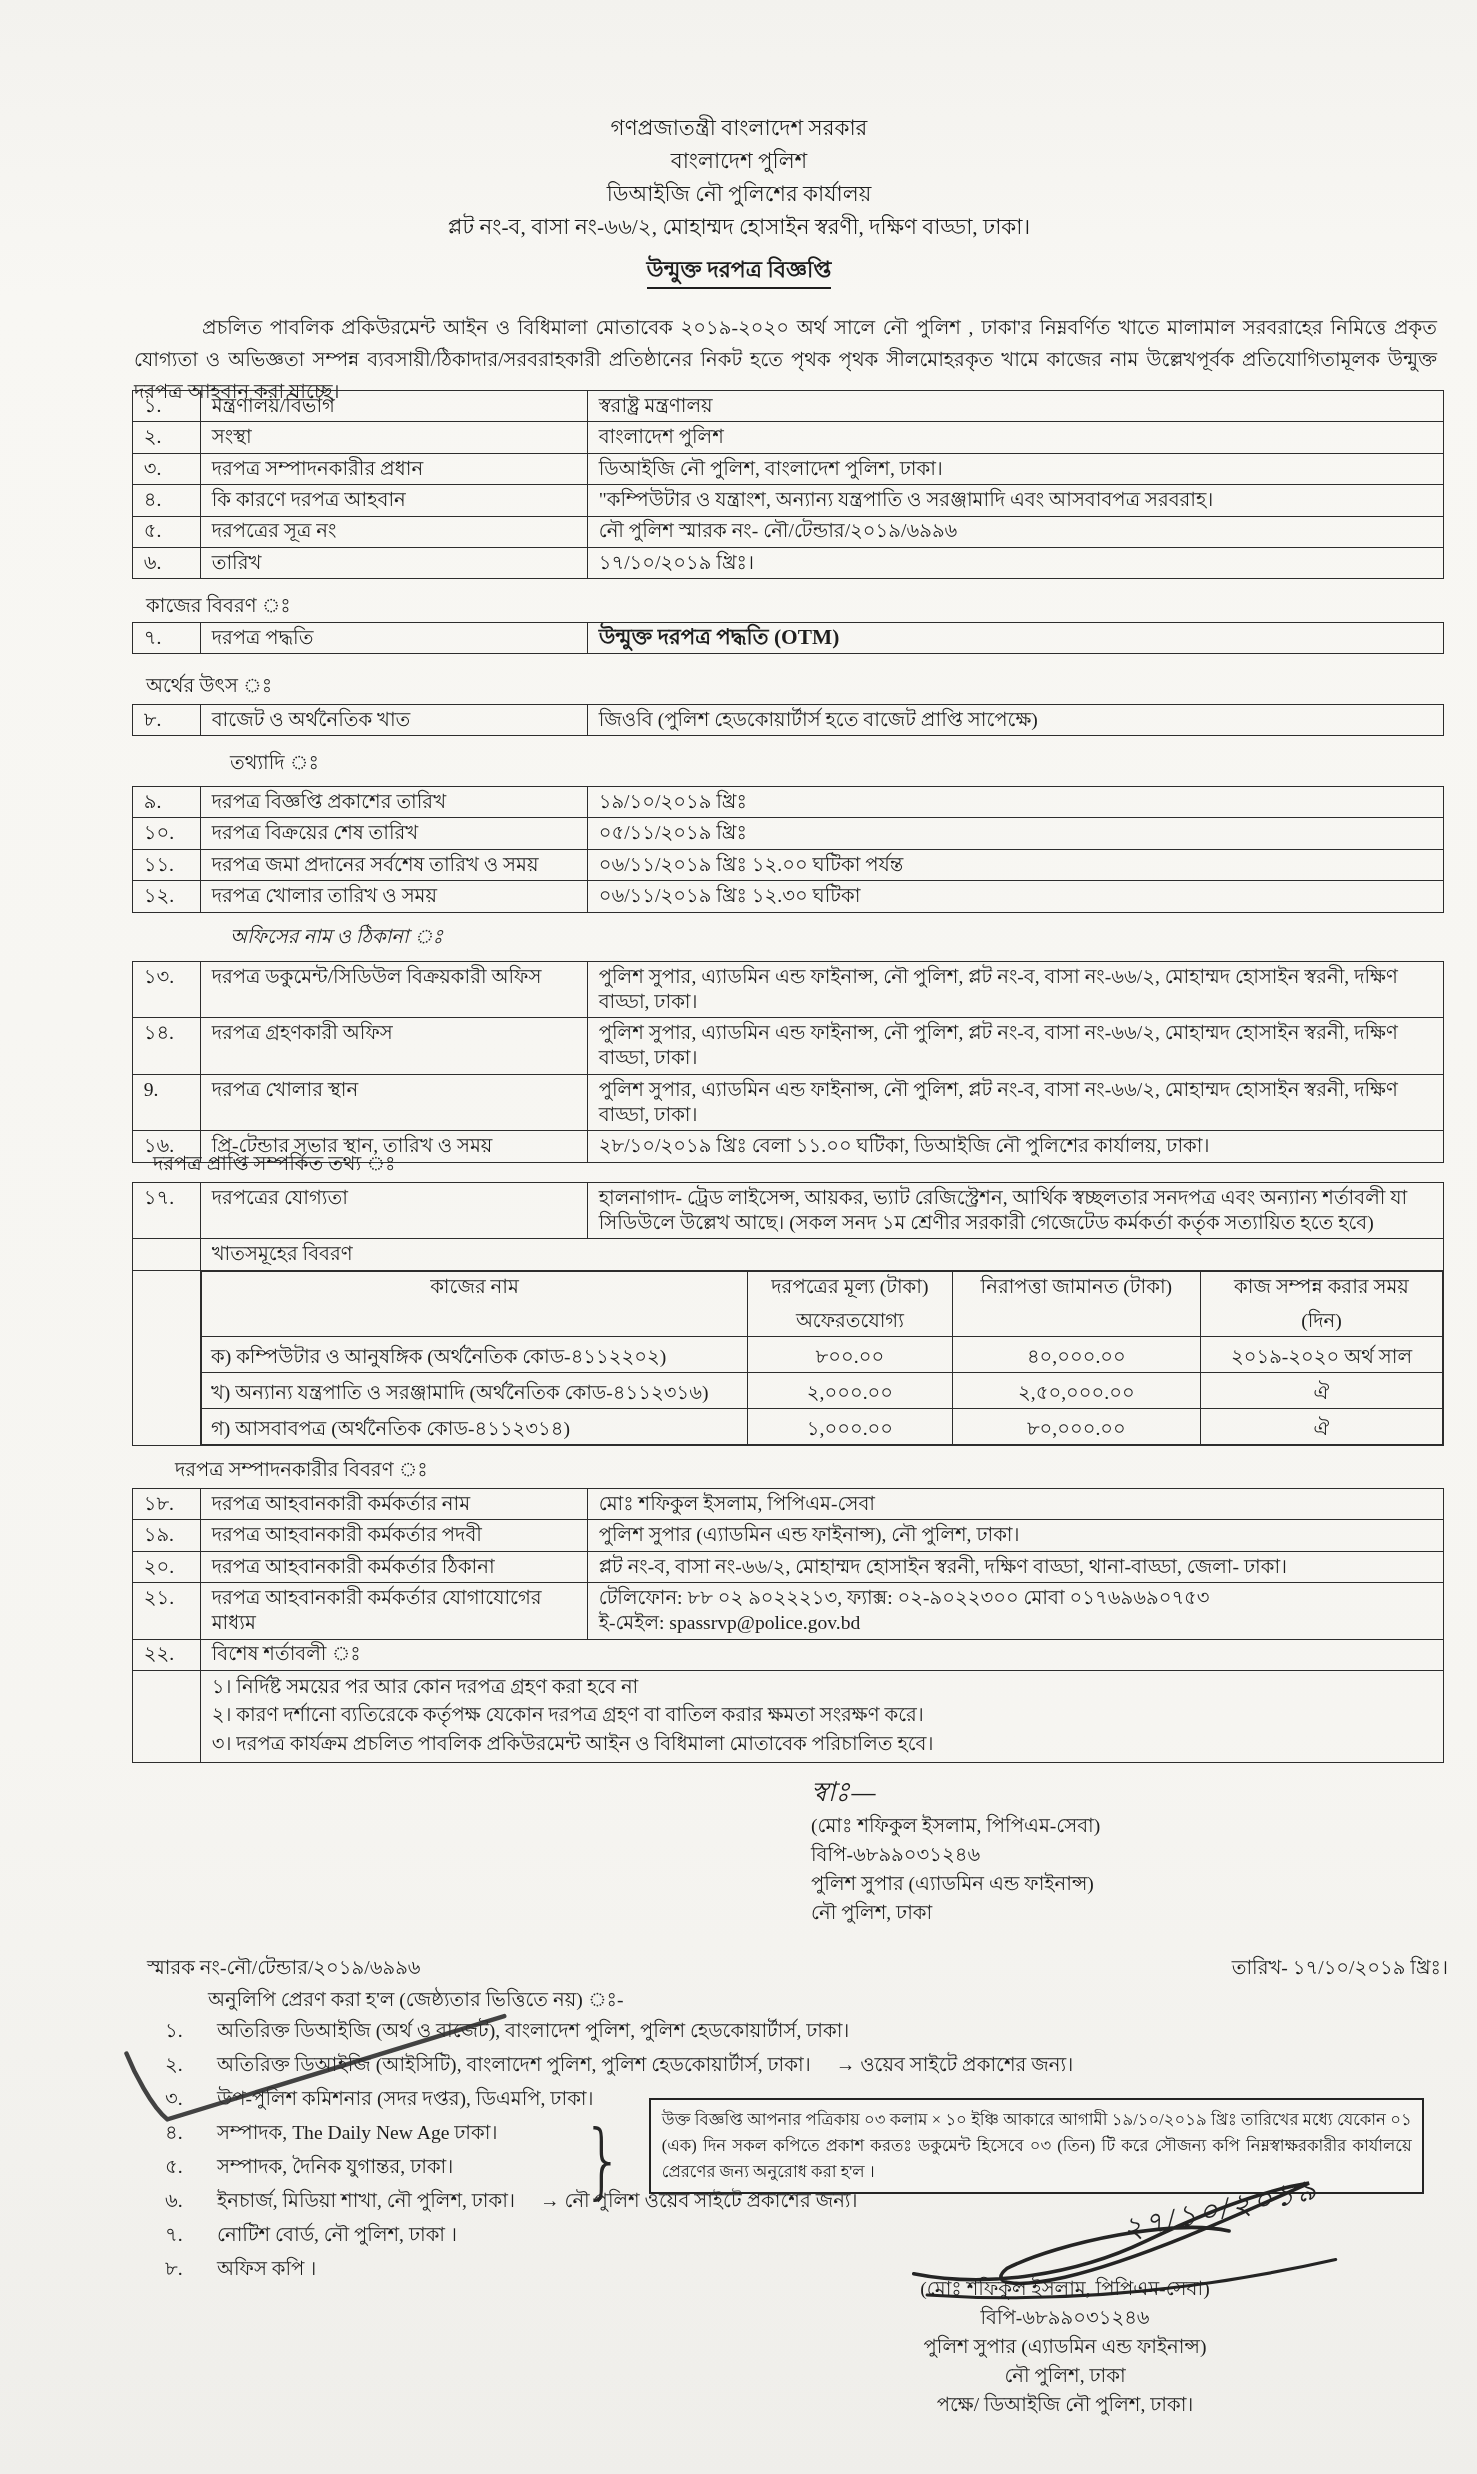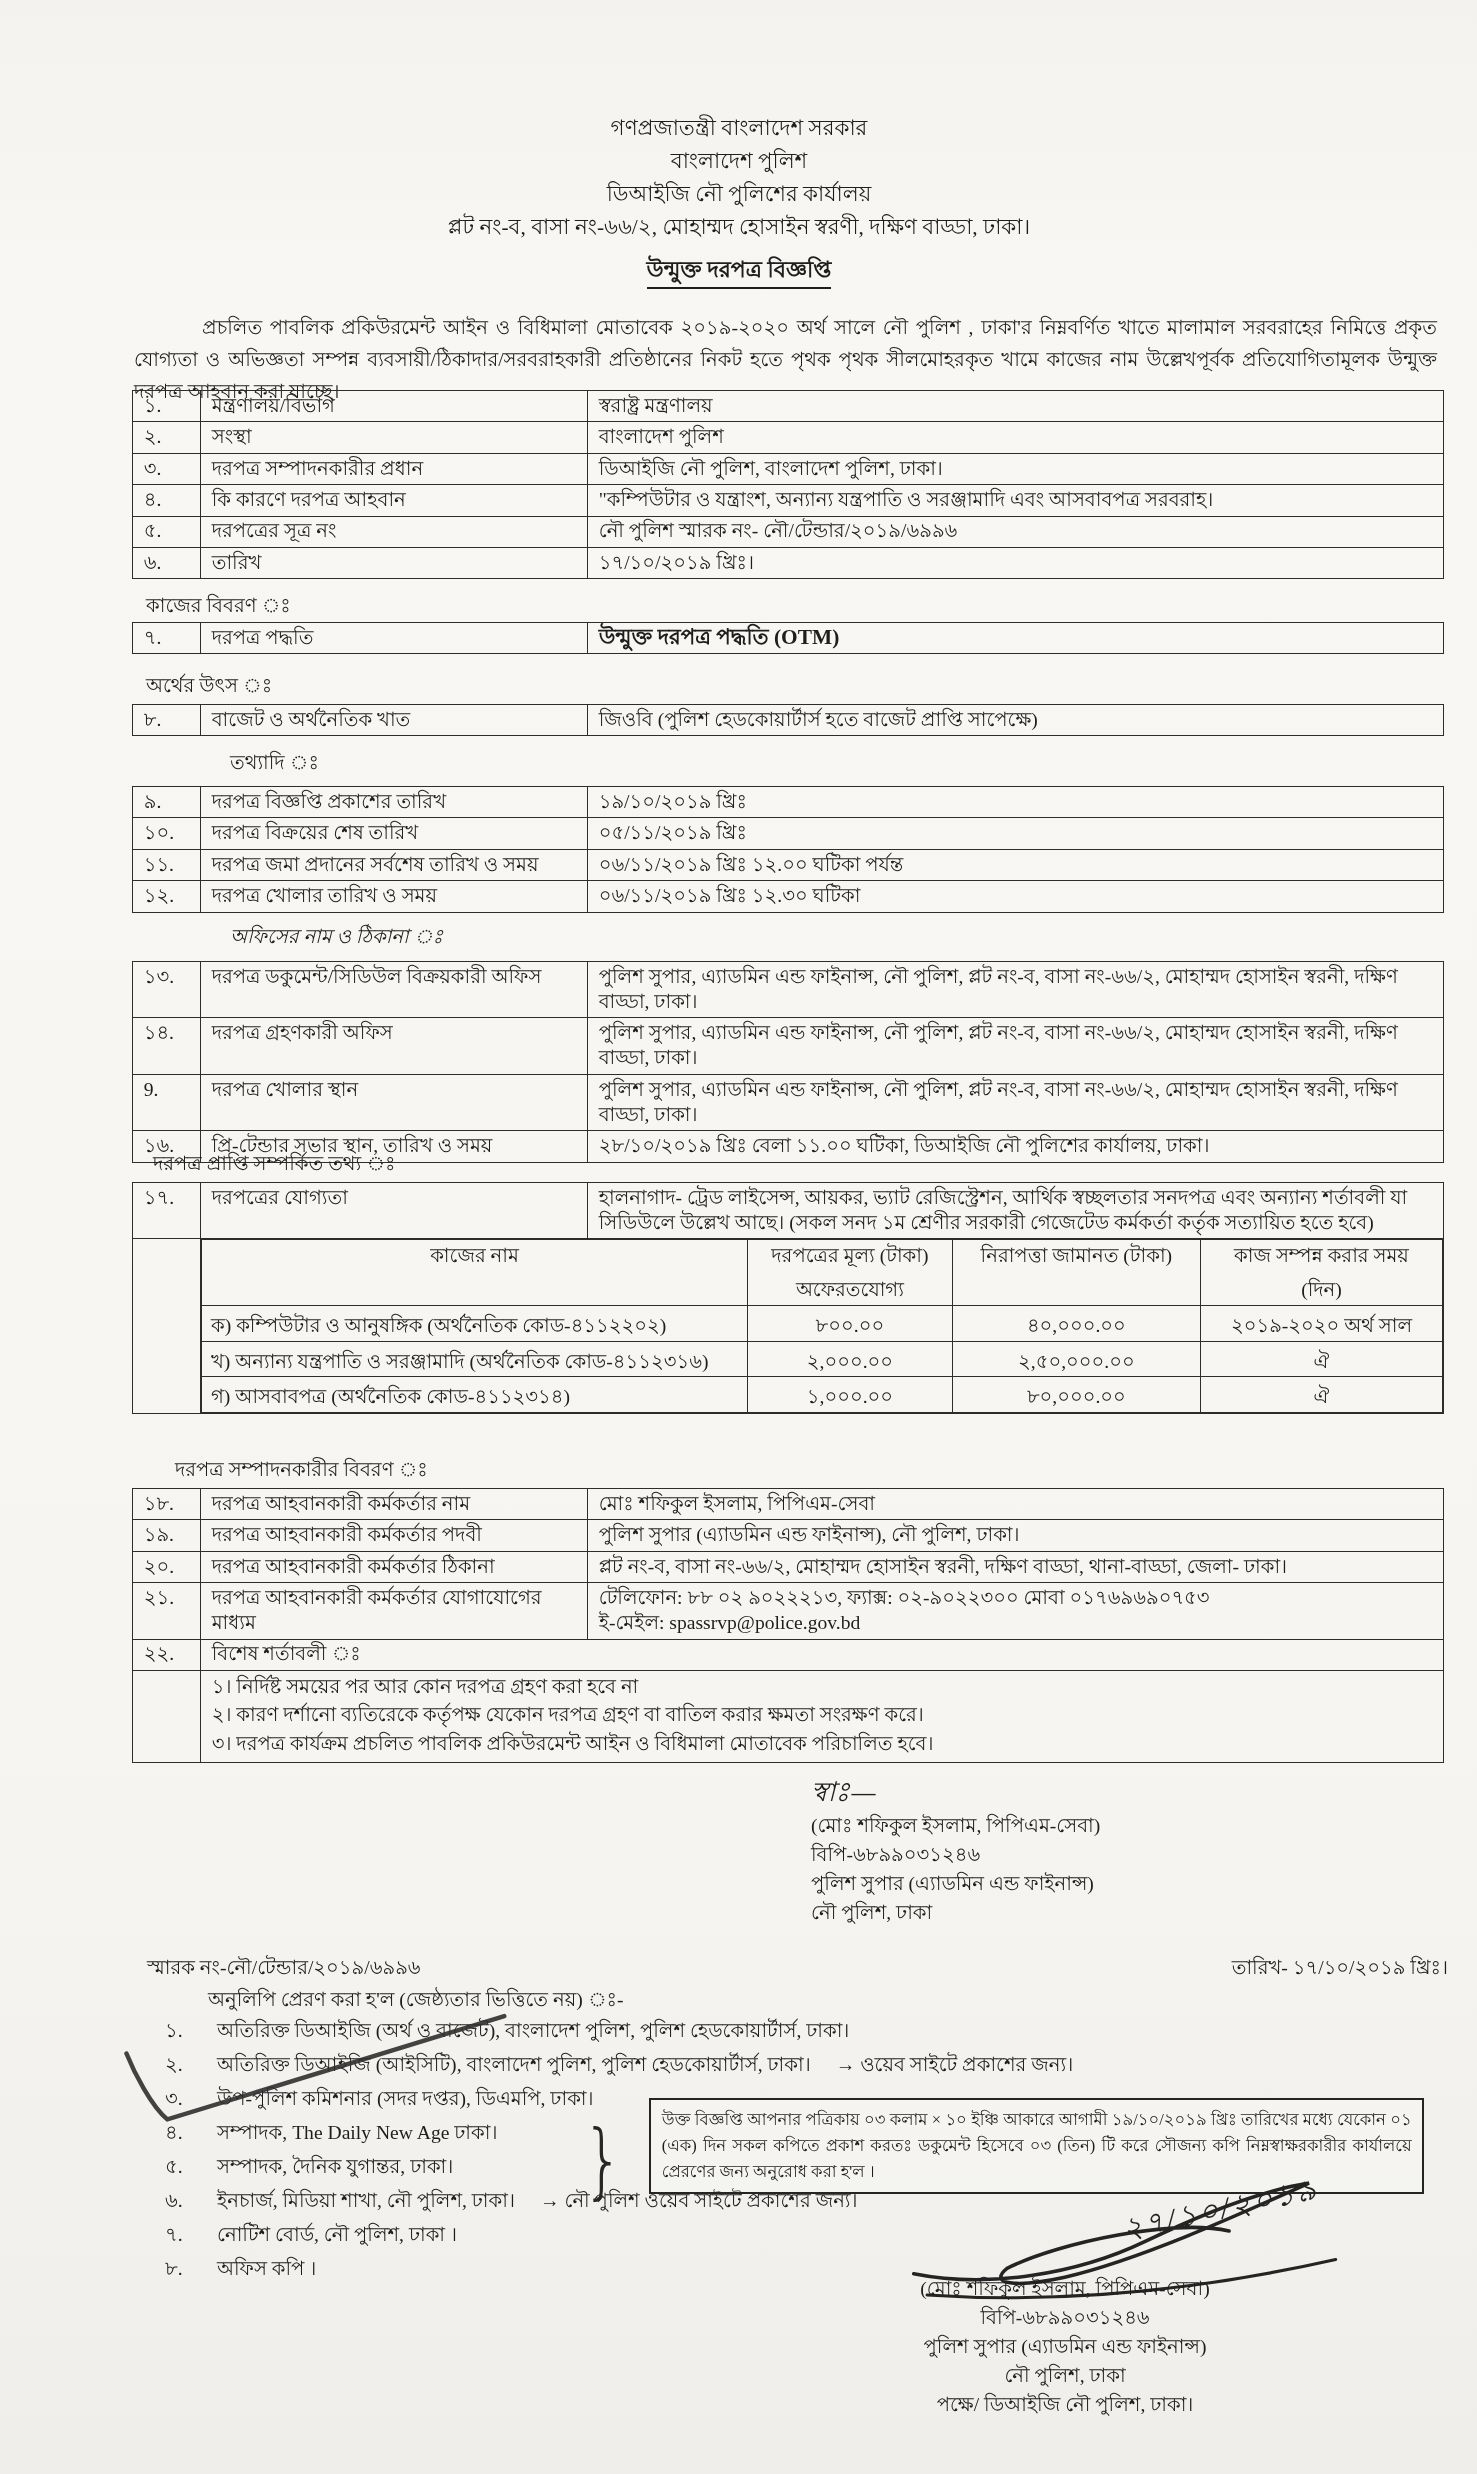--- a/index.html
+++ b/index.html
@@ -226,20 +226,24 @@
     <colgroup>
         <col class="w-no">
         <col class="w-label">
         <col>
       </colgroup>
     <tbody>
         <tr>
       <td class="c-no">১৭.</td>
       <td>দরপত্রের যোগ্যতা</td>
       <td>হালনাগাদ- ট্রেড লাইসেন্স, আয়কর, ভ্যাট রেজিস্ট্রেশন, আর্থিক স্বচ্ছলতার সনদপত্র এবং অন্যান্য শর্তাবলী যা সিডিউলে উল্লেখ আছে। (সকল সনদ ১ম শ্রেণীর সরকারী গেজেটেড কর্মকর্তা কর্তৃক সত্যায়িত হতে হবে)</td>
+    </tr>
+    <tr>
+      <td class="c-no"></td>
+      <td colspan="2" class="khat">খাতসমূহের বিবরণ</td>
     </tr>
     <tr>
       <td class="c-no"></td>
       <td colspan="2" class="inner-cell">
         <table class="inner">
           <colgroup>
                 <col style="width:44%">
                 <col style="width:16.5%">
                 <col style="width:20%">
                 <col>

